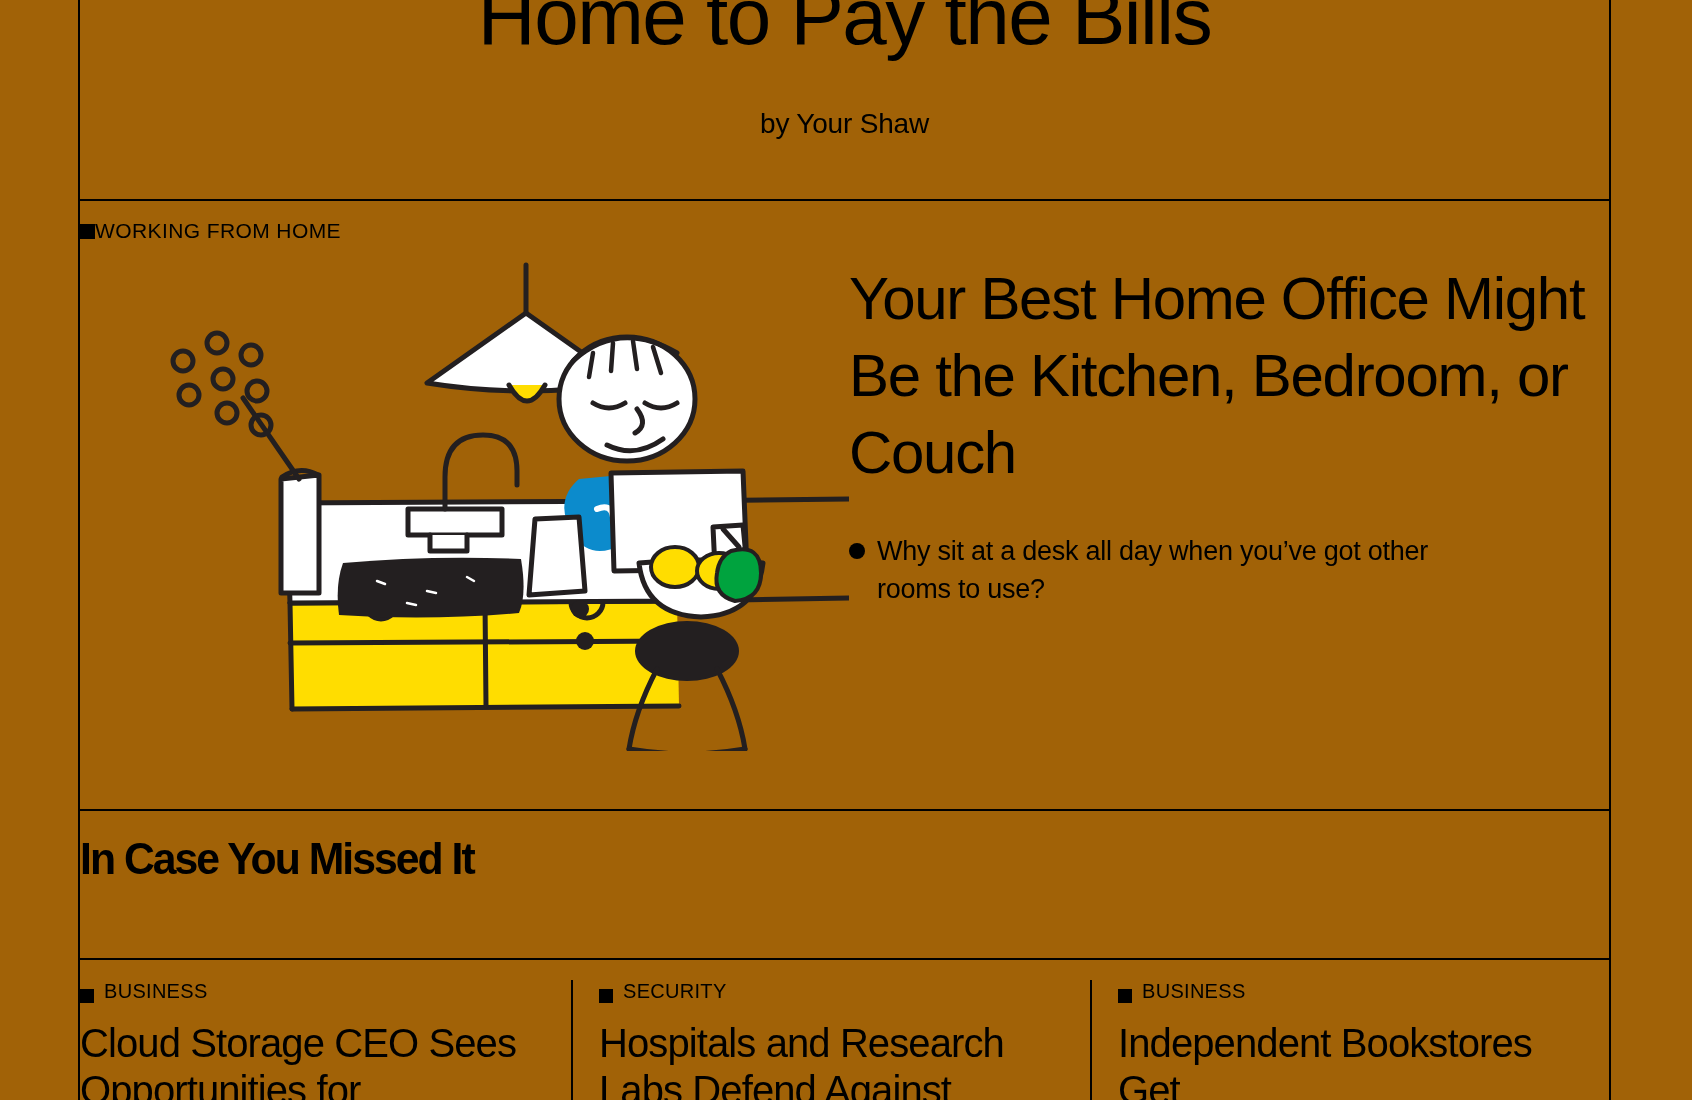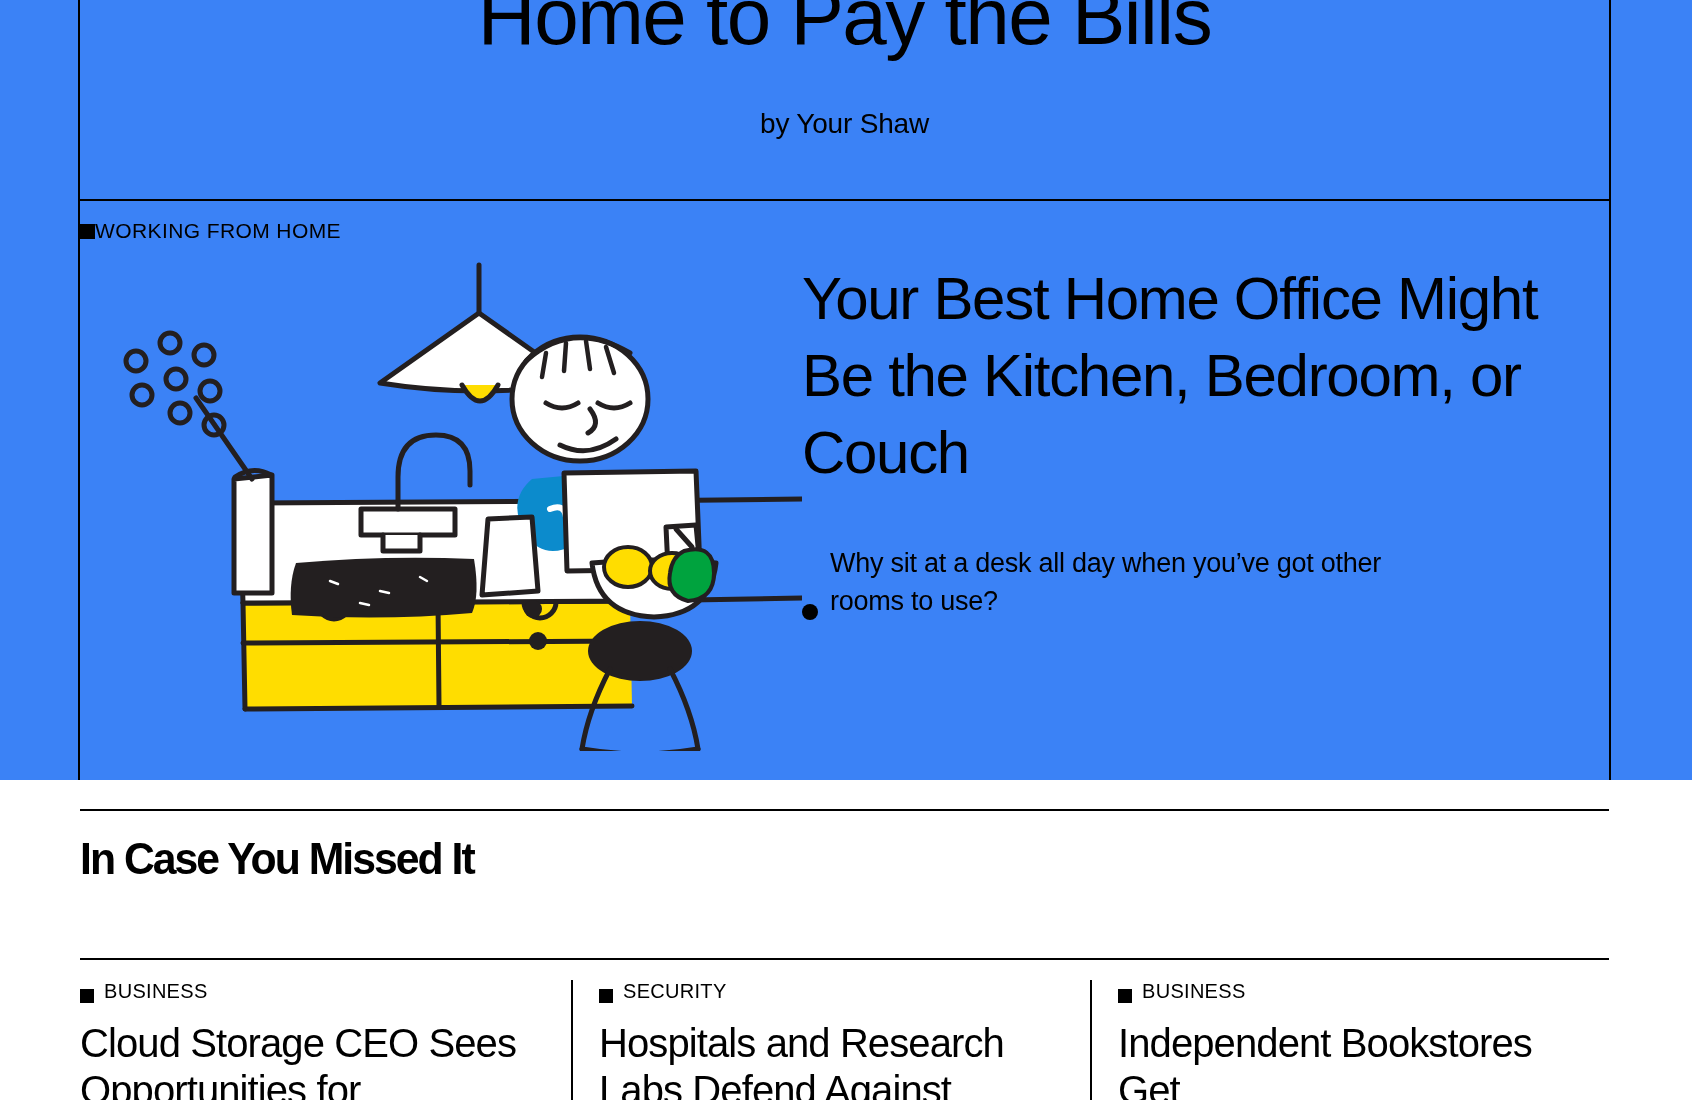--- a/index.html
+++ b/index.html
@@ -9,22 +9,22 @@
     height: 1100px;
     background: #ffffff;
     font-family: "Liberation Sans", sans-serif;
     color: #000000;
     overflow: hidden;
   }
 
   .page {
     position: relative;
     width: 1692px;
-    height: 780px;
-    background: #3b82f6;
+    height: 1100px;
+    background: #a16207;
   }
 
   
   .frame-left,
   .frame-right {
     position: absolute;
     top: 0;
     bottom: 0;
     width: 2px;
     background: #000000;
@@ -95,20 +95,21 @@
     font-size: 21px;
     letter-spacing: 0.4px;
     font-weight: 400;
     text-transform: uppercase;
   }
 
   
   .lead {
     display: flex;
     margin-top: 8px;
+    padding-left: 47px;
   }
 
   .lead-art {
     flex: 0 0 722px;
     height: 500px;
     position: relative;
   }
   .lead-art svg { display: block; width: 100%; height: 100%; }
 
   .lead-body {
@@ -120,23 +121,22 @@
   .lead-headline {
     font-size: 60px;
     line-height: 1.28;
     font-weight: 400;
     letter-spacing: -1.3px;
   }
 
   .lead-summary {
     display: flex;
     gap: 12px;
-    margin-top: 52px;
+    margin-top: 40px;
     max-width: 614px;
-    align-items: flex-end;
   }
   .lead-dot {
     width: 16px;
     height: 16px;
     border-radius: 50%;
     background: #000;
     flex: 0 0 auto;
     margin-top: 11px;
   }
   .lead-summary-text {

